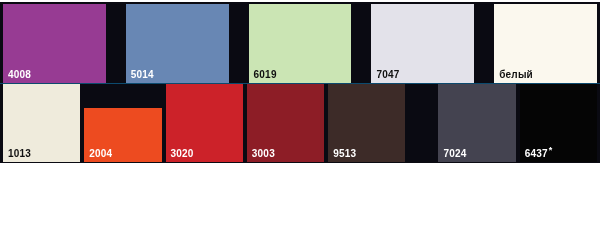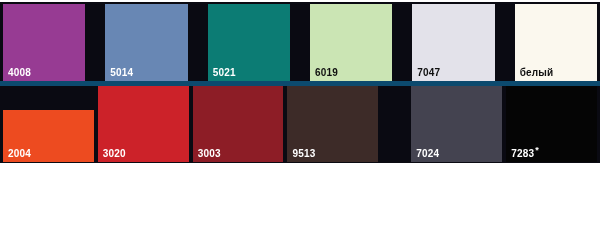--- a/index.html
+++ b/index.html
@@ -34,21 +34,21 @@
     border-top: 2px solid #14141c;
     border-bottom: 1px solid #14141c;
   }
 
   .row {
     display: flex;
     flex: 1 1 0;
     width: 100%;
     box-sizing: border-box;
   }
-  .row-top { border-bottom: 5px solid #0c4a6e; gap: 16px; }
+  .row-top { border-bottom: 1px solid #0c4a6e; gap: 16px; }
 
   .cell {
     position: relative;
     flex: 1 1 0;
     box-sizing: border-box;
     border-left: 2px solid #0a0a12;
     border-right: 2px solid #0a0a12;
     overflow: hidden;
   }
   .cell:first-child { border-left: 3px solid #0a0a12; }
@@ -90,38 +90,38 @@
     <div class="row row-top">
       <div class="cell" style="border-color: rgb(10, 10, 18);">
         <div class="chip" style="background-color: rgb(151, 59, 147);"></div>
         <div class="label light"><span>4008</span><span class="star"></span></div>
       </div>
       <div class="cell" style="border-color: rgb(10, 10, 18); text-decoration: underline;">
         <div class="chip" style="background-color: rgb(104, 135, 180);"></div>
         <div class="label light"><span>5014</span><span class="star"></span></div>
       </div>
       <div class="cell" style="border-color: rgb(10, 10, 18);">
-        <div class="chip" style="background-color: rgb(12, 124, 116);"></div>
-        <div class="label light"><span>5021</span><span class="star"></span></div>
-      </div>
-      <div class="cell" style="border-color: rgb(10, 10, 18);">
         <div class="chip" style="background-color: rgb(203, 229, 180);"></div>
         <div class="label dark"><span>6019</span><span class="star"></span></div>
       </div>
       <div class="cell" style="border-color: rgb(10, 10, 18);">
         <div class="chip" style="background-color: rgb(227, 226, 234);"></div>
         <div class="label dark"><span>7047</span><span class="star"></span></div>
       </div>
       <div class="cell" style="border-color: rgb(10, 10, 18);">
         <div class="chip" style="background-color: rgb(251, 248, 238);"></div>
         <div class="label dark"><span>белый</span><span class="star"></span></div>
       </div>
     </div>
 
     <div class="row row-bottom">
+      <div class="cell" style="border-color: rgb(10, 10, 18);">
+        <div class="chip" style="background-color: rgb(239, 235, 220);"></div>
+        <div class="label dark"><span>1013</span><span class="star"></span></div>
+      </div>
       <div class="cell" style="border-color: rgb(10, 10, 18); margin-top: 24px;">
         <div class="chip" style="background-color: rgb(237, 75, 32);"></div>
         <div class="label light"><span>2004</span><span class="star"></span></div>
       </div>
       <div class="cell" style="border-color: rgb(10, 10, 18);">
         <div class="chip" style="background-color: rgb(204, 34, 41);"></div>
         <div class="label light"><span>3020</span><span class="star"></span></div>
       </div>
       <div class="cell" style="border-color: rgb(10, 10, 18);">
         <div class="chip" style="background-color: rgb(141, 29, 38);"></div>
@@ -130,18 +130,18 @@
       <div class="cell" style="border-color: rgb(10, 10, 18);">
         <div class="chip" style="background-color: rgb(61, 43, 40);"></div>
         <div class="label light"><span>9513</span><span class="star"></span></div>
       </div>
       <div class="cell" style="border-color: rgb(10, 10, 18); margin-left: 29px;">
         <div class="chip" style="background-color: rgb(68, 67, 80);"></div>
         <div class="label light"><span>7024</span><span class="star"></span></div>
       </div>
       <div class="cell" style="border-color: rgb(10, 10, 18);">
         <div class="chip" style="background-color: rgb(5, 5, 5);"></div>
-        <div class="label light"><span>7283</span><span class="star">*</span></div>
+        <div class="label light"><span>6437</span><span class="star">*</span></div>
       </div>
     </div>
 
   </div>
 </div>
 
 </body></html>

